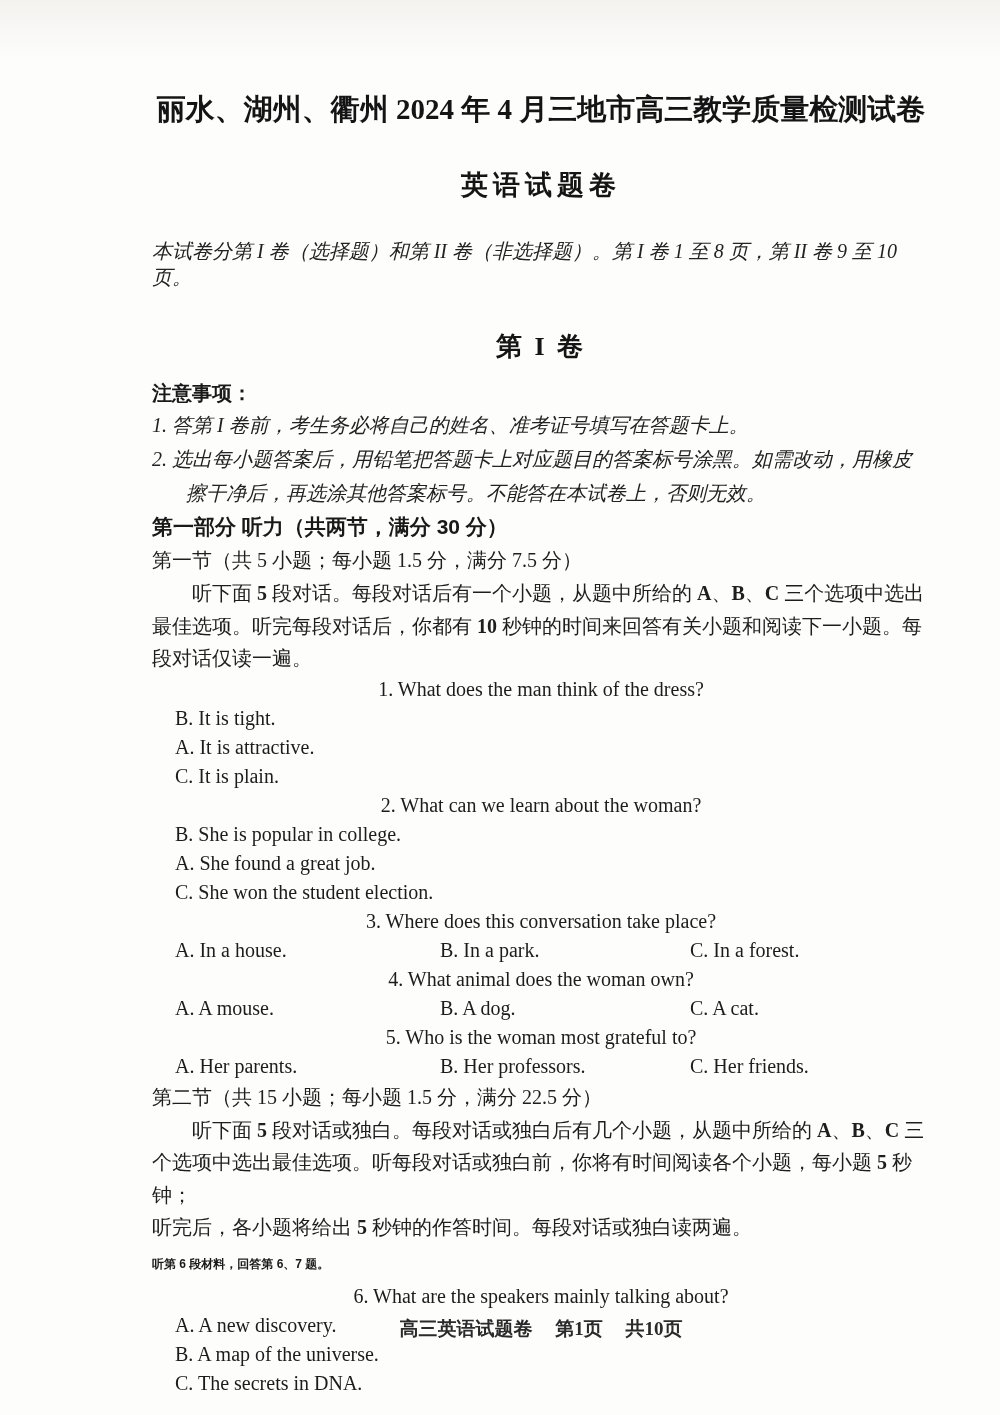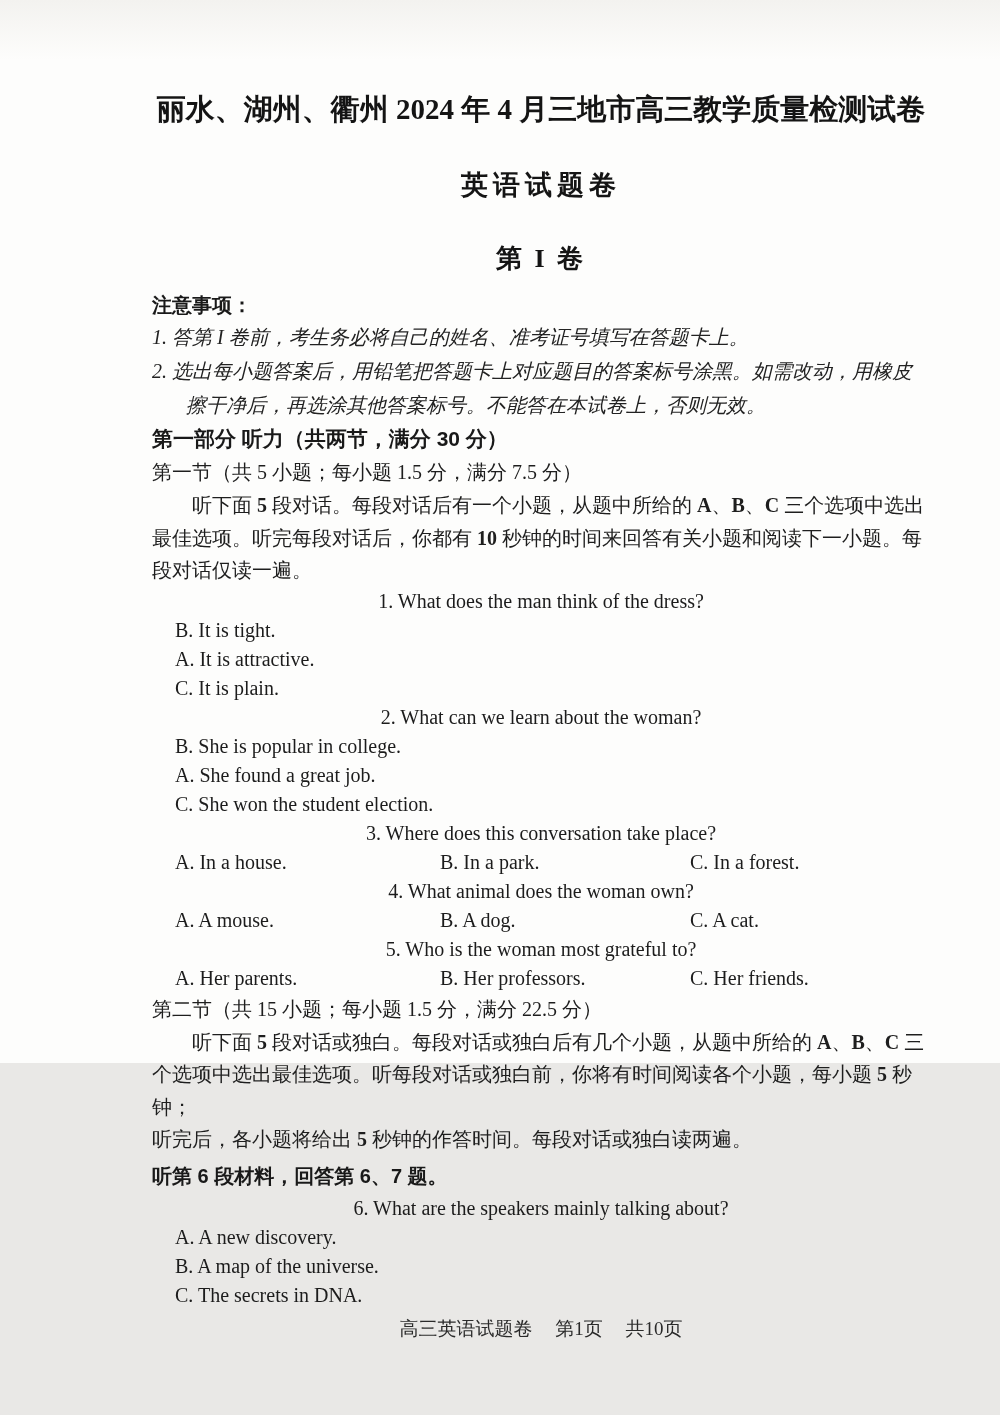--- a/index.html
+++ b/index.html
@@ -1,48 +1,49 @@
 <!DOCTYPE html>
 <html><head>
 <meta charset="utf-8">
 <style>
   html,body{margin:0;padding:0;}
   body{width:1000px;height:1415px;background:#e9e8e6;overflow:hidden;}
   .paper{
-    position:relative;width:1000px;height:1063px;box-sizing:border-box;
+    position:relative;width:1000px;height:1415px;box-sizing:border-box;
     padding:90px 70px 0 152px;
     background:linear-gradient(180deg,#f3f2ef 0px,#fdfdfc 60px,#fdfdfc 100%);
     color:#1e1e1e;
     font-family:"Liberation Serif","DejaVu Serif",serif;
   }
   .title{font-size:29px;line-height:38px;font-weight:700;text-align:center;margin:0;color:#141414;}
   .subtitle{font-size:27px;line-height:34px;font-weight:700;text-align:center;margin:40px 0 0;letter-spacing:5px;color:#141414;}
   .intro{font-size:20px;line-height:26px;margin:36px 0 0;font-style:italic;color:#222;}
   .volume{font-size:26px;line-height:34px;font-weight:700;text-align:center;margin:40px 0 0;letter-spacing:3px;color:#141414;}
   .notes-heading{font-size:20px;line-height:30px;font-weight:700;margin-top:14px;font-family:"Liberation Sans","DejaVu Sans",sans-serif;color:#191919;}
   .note-line{font-size:20px;line-height:34px;font-style:italic;color:#222;}
   .note-line.cont{padding-left:34px;}
   .part-heading{font-size:21px;line-height:34px;font-weight:700;font-family:"Liberation Sans","DejaVu Sans",sans-serif;color:#191919;}
   .section-heading{font-size:20px;line-height:33px;color:#1e1e1e;}
   .cline{font-size:20px;line-height:32.5px;color:#1e1e1e;}
   .cline.indent{text-indent:2em;}
   .b{font-weight:700;}
   .q-text{font-size:20px;line-height:29px;color:#1c1c1c;text-align:center;}
   .opt{font-size:20px;line-height:29px;padding-left:23px;color:#1c1c1c;}
   .opt-row{display:grid;grid-template-columns:265px 250px 1fr;font-size:20px;line-height:29px;padding-left:23px;color:#1c1c1c;}
-  .material-heading{font-size:20px;line-height:36px;font-weight:700;font-family:"Liberation Sans","DejaVu Sans",sans-serif;margin-top:2px;color:#191919;}
-  .footer{position:absolute;left:152px;right:70px;top:1316px;text-align:center;font-size:19px;color:#2a2a2a;}
+  .material-heading{font-size:12px;line-height:36px;font-weight:700;font-family:"Liberation Sans","DejaVu Sans",sans-serif;margin-top:2px;color:#191919;}
+  .footer{position:absolute;left:152px;right:70px;top:1316px;text-align:center;font-size:19px;color:#2a2a2a;font-weight:bold;}
   .footer span{margin:0 9px;}
 </style>
 </head>
 <body>
 
 <div class="paper">
   <h1 class="title">丽水、湖州、衢州 2024 年 4 月三地市高三教学质量检测试卷</h1>
   <h2 class="subtitle">英语试题卷</h2>
+  <p class="intro">本试卷分第 I 卷（选择题）和第 II 卷（非选择题）。第 I 卷 1 至 8 页，第 II 卷 9 至 10 页。</p>
   <div class="volume">第 I 卷</div>
   <div class="notes-heading">注意事项：</div>
   <div id="notes">
       <div class="note-line">1. 答第 I 卷前，考生务必将自己的姓名、准考证号填写在答题卡上。</div>
       <div class="note-line">2. 选出每小题答案后，用铅笔把答题卡上对应题目的答案标号涂黑。如需改动，用橡皮</div>
       <div class="note-line cont">擦干净后，再选涂其他答案标号。不能答在本试卷上，否则无效。</div>
     </div>
   <div class="part-heading">第一部分  听力（共两节，满分 30 分）</div>
   <div class="section-heading">第一节（共 5 小题；每小题 1.5 分，满分 7.5 分）</div>
   <div id="s1intro">

